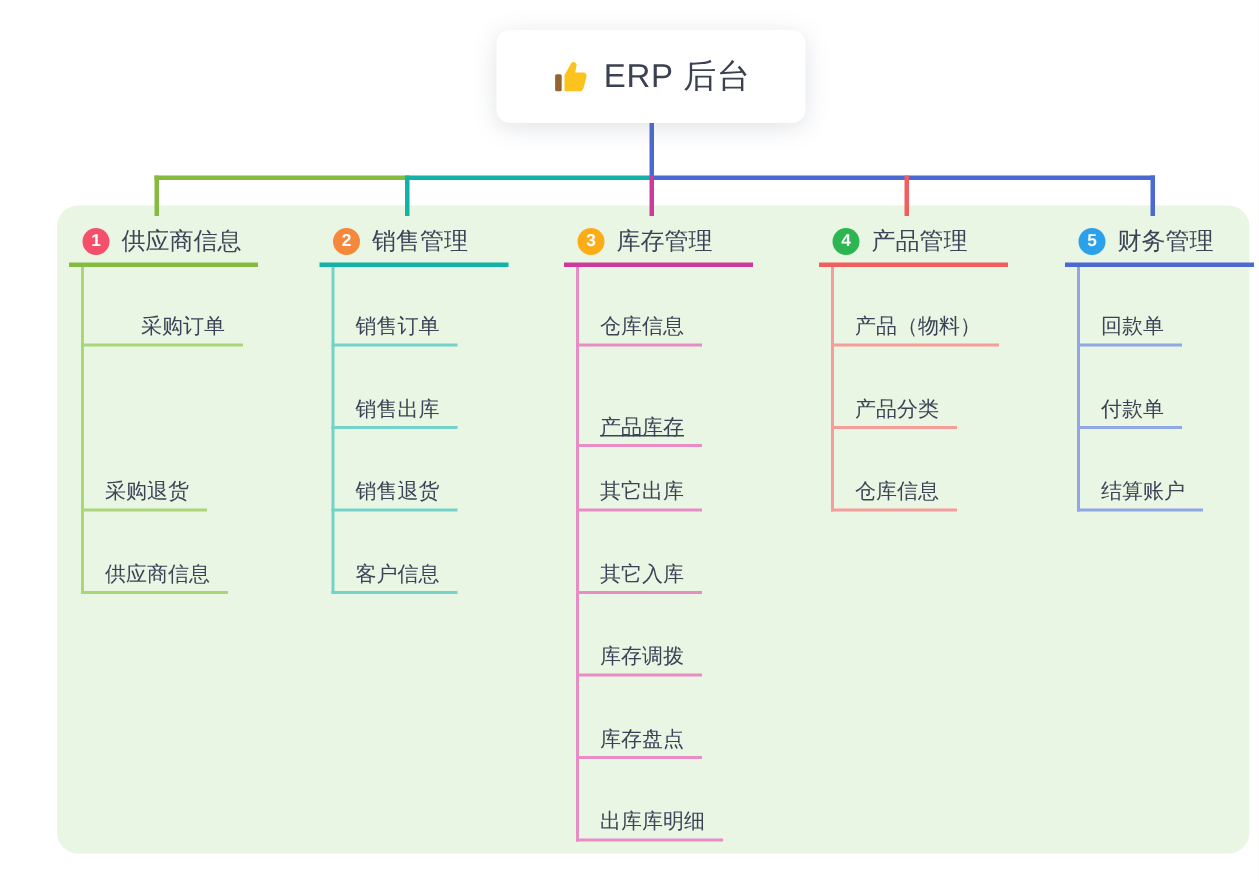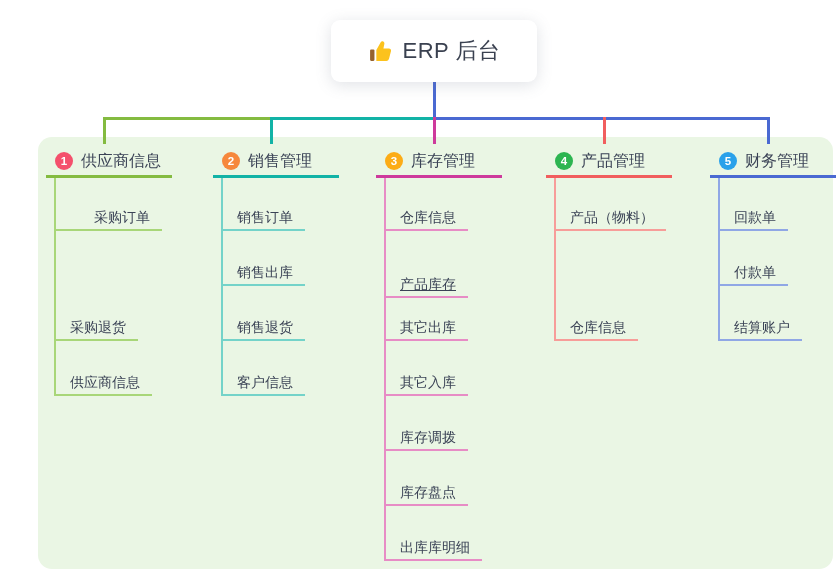--- a/index.html
+++ b/index.html
@@ -102,20 +102,21 @@
         <div class="child" style="top: 332px; border-color: rgb(231, 140, 197);"><span>库存盘点</span></div>
         <div class="child" style="top: 387px; border-color: rgb(231, 140, 197);"><span>出库库明细</span></div>
       </div>
       <div class="branch" style="left: 530px; top: 147px;">
         <div class="branch-title" style="border-color: rgb(241, 94, 94);">
           <span class="badge" style="background: rgb(45, 181, 81);">4</span>
           <span>产品管理</span>
         </div>
         <div class="vline" style="background: rgb(247, 157, 153); height: 163px;"></div>
         <div class="child" style="top: 57px; border-color: rgb(247, 157, 153);"><span>产品（物料）</span></div>
+        <div class="child" style="top: 112px; border-color: rgb(247, 157, 153);"><span>产品分类</span></div>
         <div class="child" style="top: 167px; border-color: rgb(247, 157, 153);"><span>仓库信息</span></div>
       </div>
       <div class="branch" style="left: 694px; top: 147px;">
         <div class="branch-title" style="border-color: rgb(74, 105, 210);">
           <span class="badge" style="background: rgb(42, 161, 234);">5</span>
           <span>财务管理</span>
         </div>
         <div class="vline" style="background: rgb(144, 167, 229); height: 163px;"></div>
         <div class="child" style="top: 57px; border-color: rgb(144, 167, 229);"><span>回款单</span></div>
         <div class="child" style="top: 112px; border-color: rgb(144, 167, 229);"><span>付款单</span></div>

